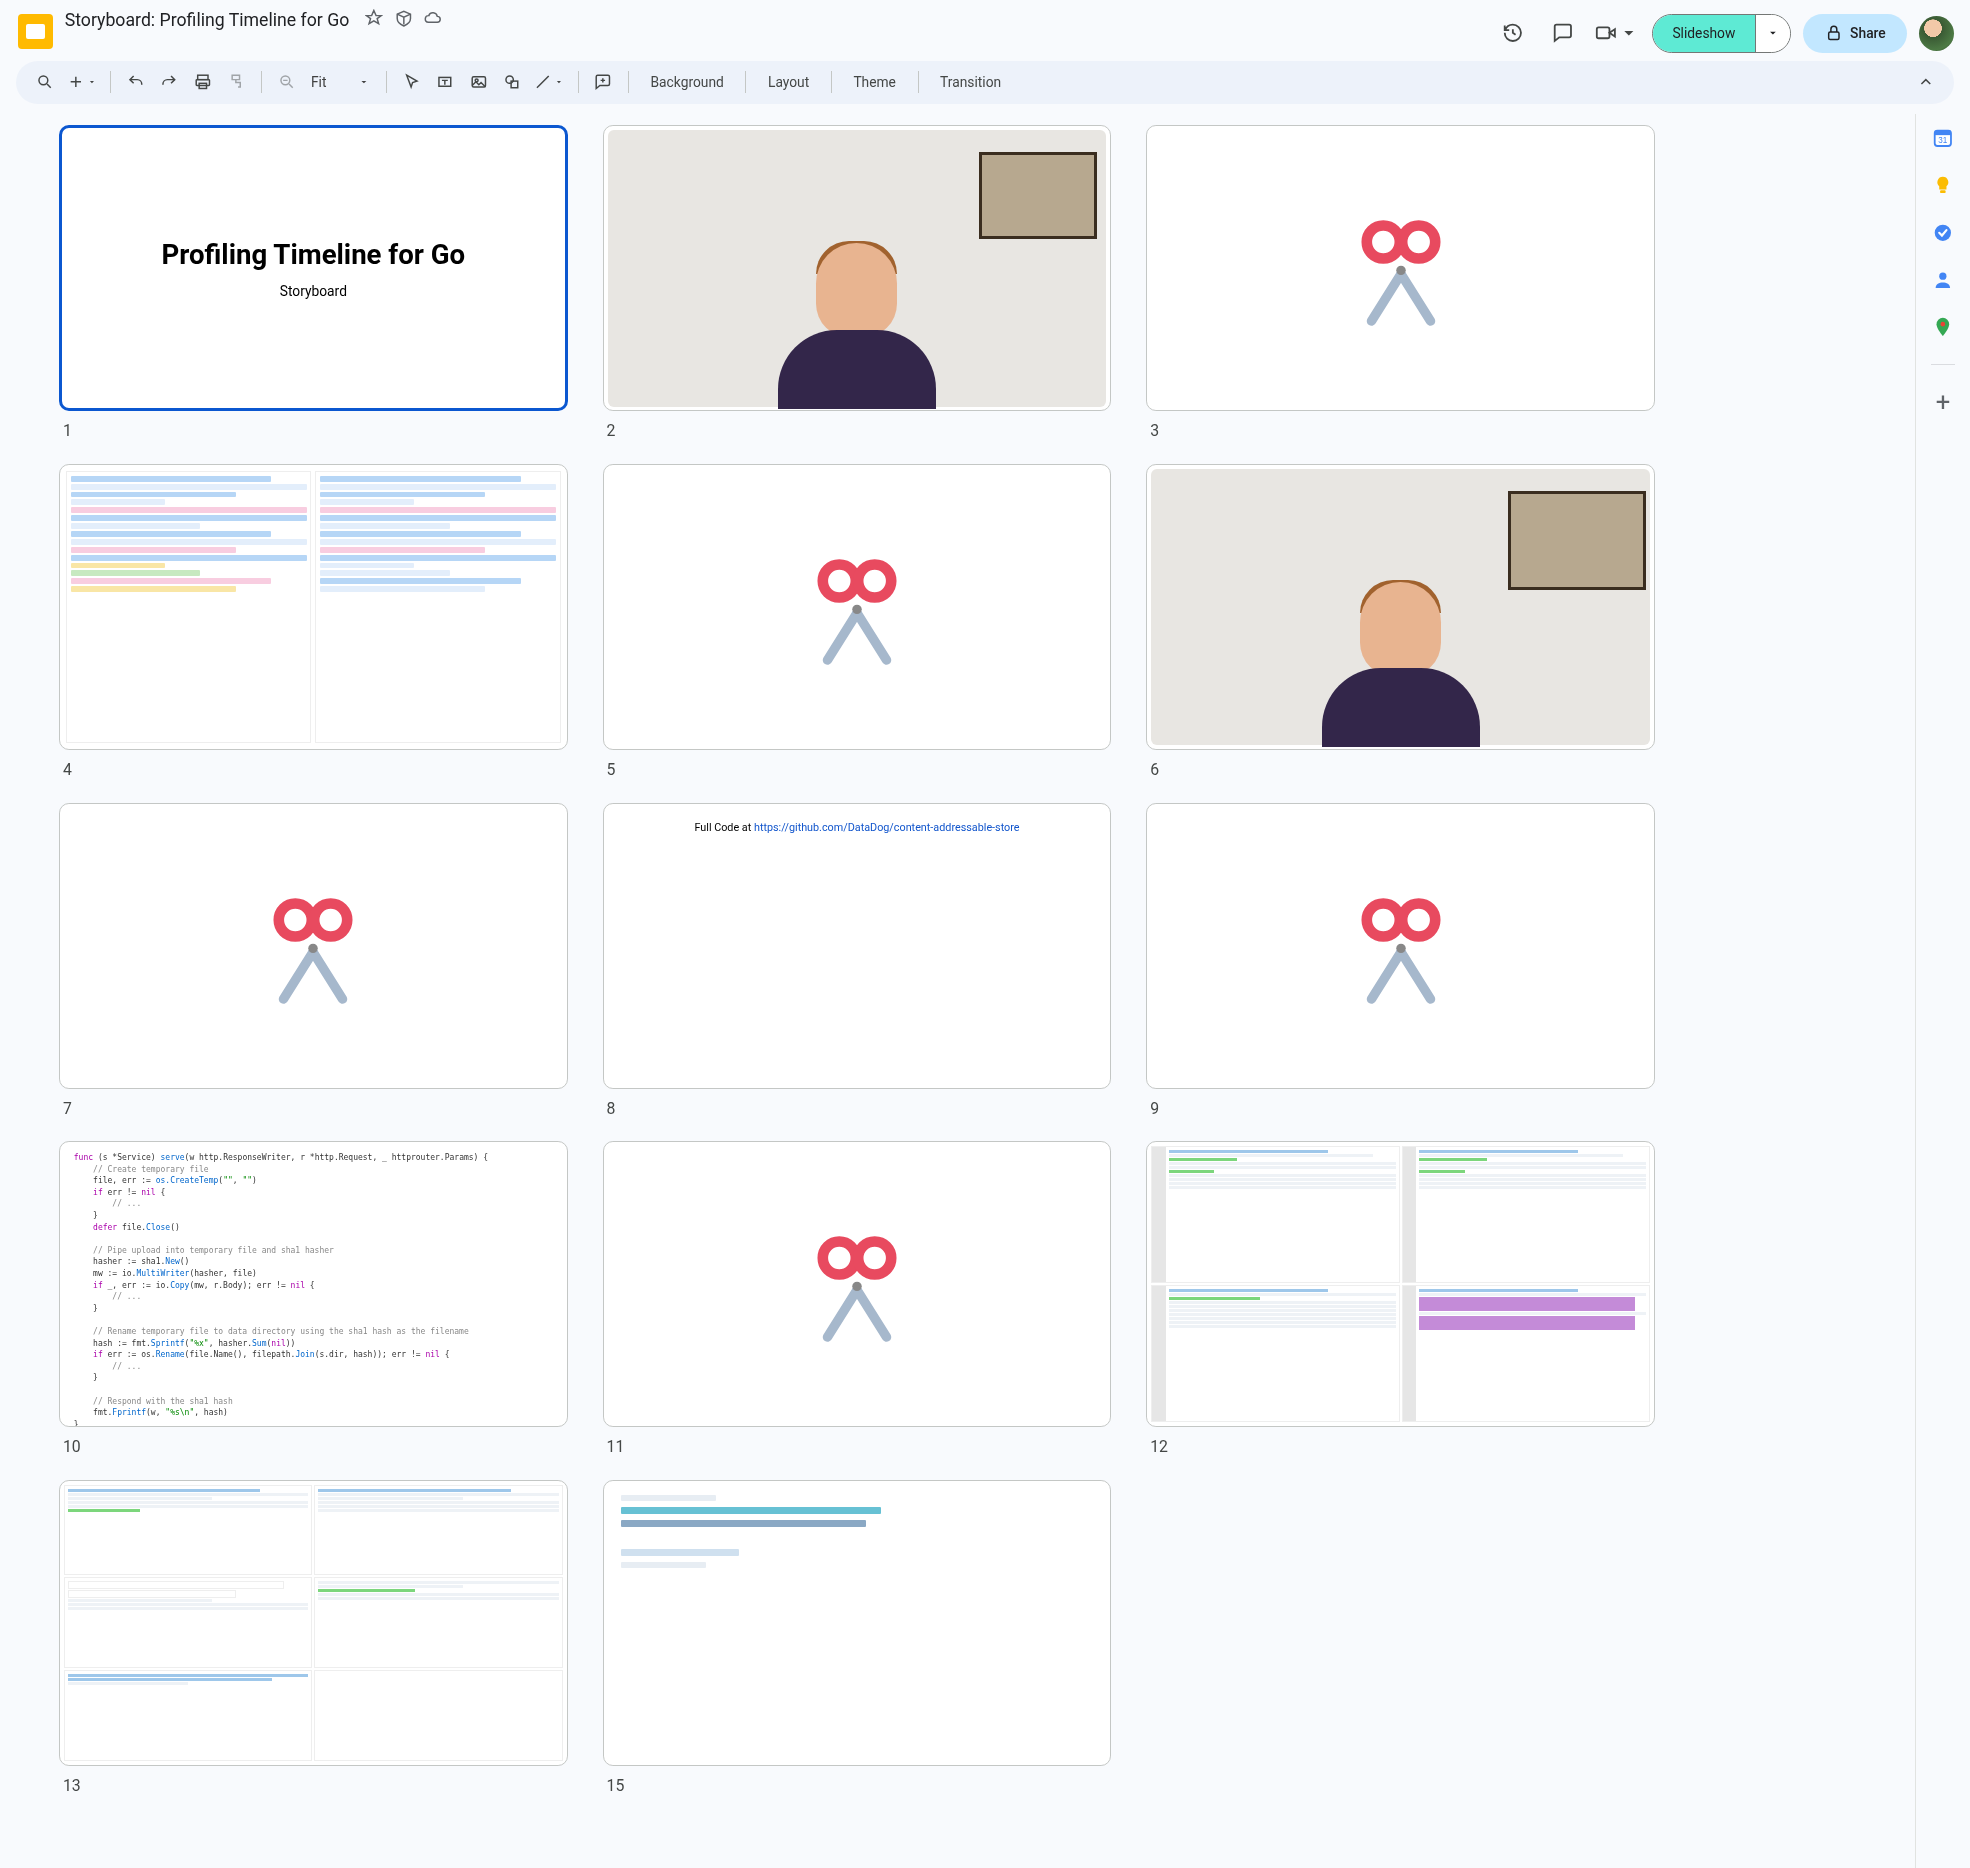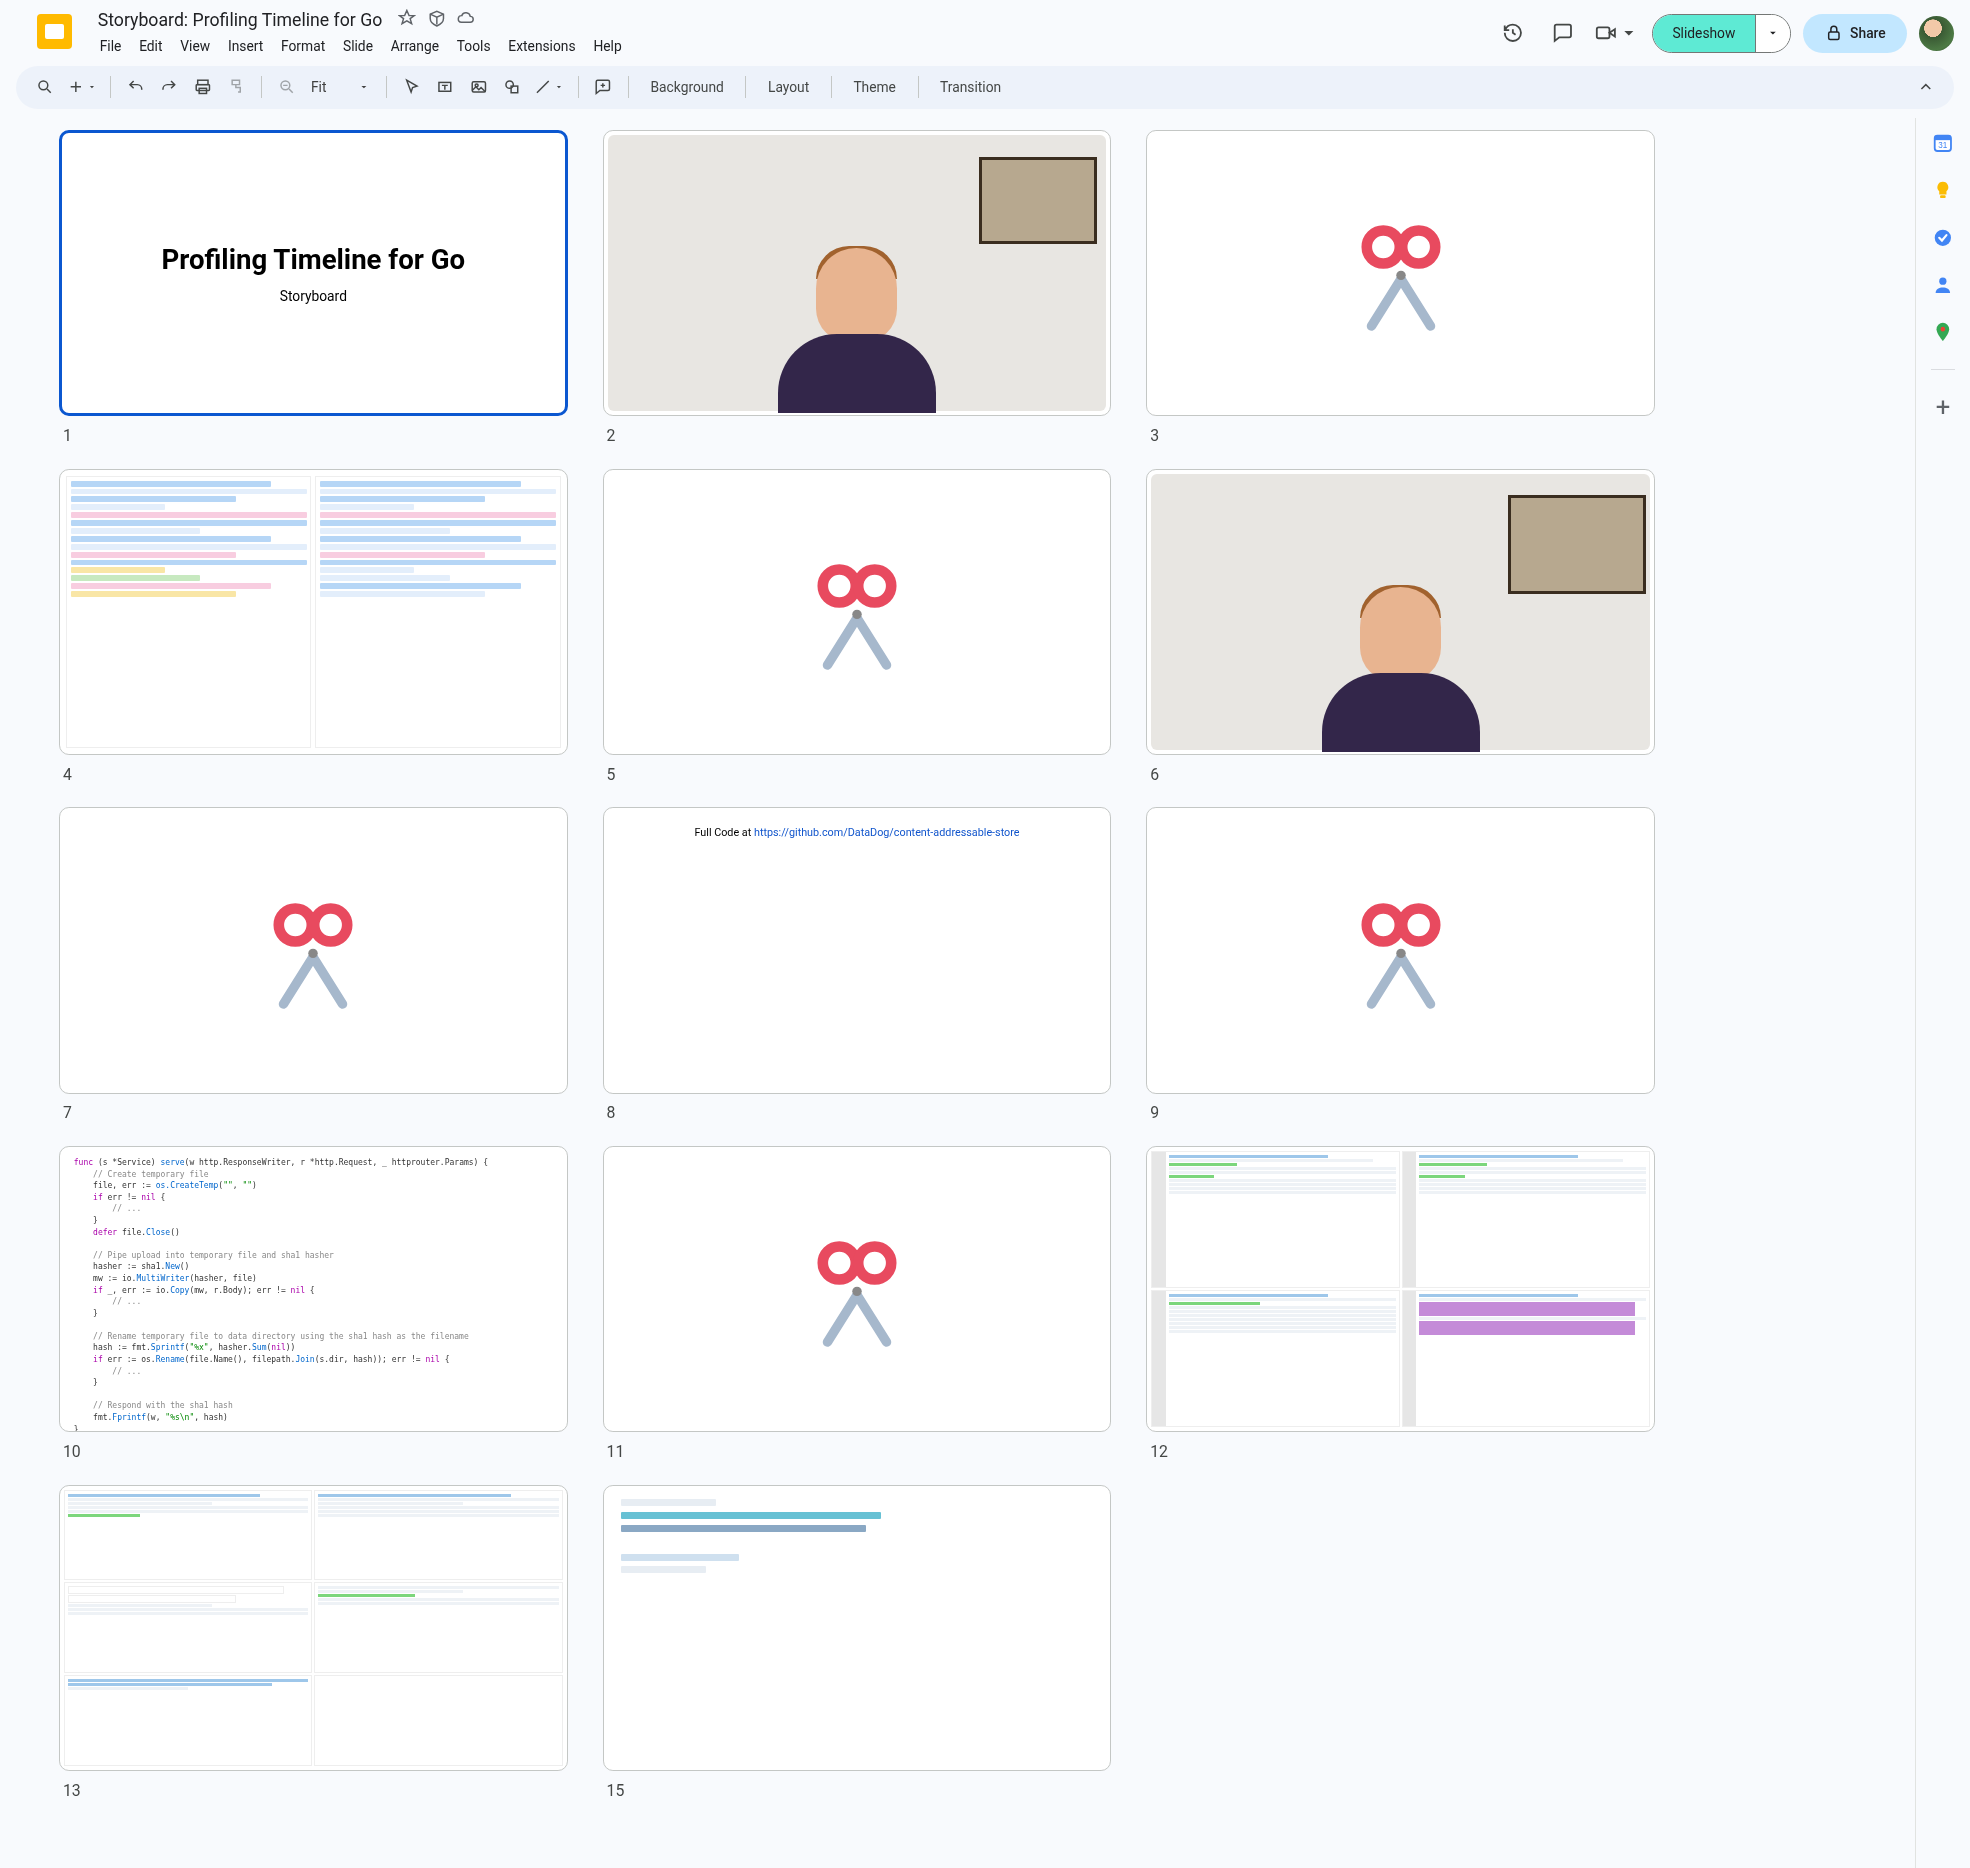--- a/index.html
+++ b/index.html
@@ -5,21 +5,21 @@
   * { box-sizing: border-box; margin: 0; padding: 0; }
   body {
     font-family: 'Google Sans', Roboto, Arial, sans-serif;
     background: #f8fafd;
     color: #202124;
     overflow: hidden;
   }
   .app { display: flex; flex-direction: column; height: 100vh; }
 
   
-  .header { display: flex; align-items: flex-start; padding: 7.9px 15.8px 0 15.8px; gap: 18px; margin-left: 19px; }
+  .header { display: flex; align-items: flex-start; padding: 7.9px 15.8px 0 15.8px; gap: 4px; }
   .app-icon { width: 39px; height: 39px; display: flex; align-items: center; justify-content: center; flex-shrink: 0; margin-top: 3.9px; }
   .app-icon-inner { width: 35px; height: 35px; background: #ffba00; border-radius: 3.9px; position: relative; }
   .app-icon-inner::after { content: ''; position: absolute; left: 7.9px; top: 9.9px; right: 7.9px; bottom: 9.9px; background: #fff; border-radius: 2px; }
   .title-area { flex: 1; display: flex; flex-direction: column; gap: 2px; }
   .title-row { display: flex; align-items: center; gap: 9.9px; }
   .doc-title { font-size: 17.7px; color: #202124; padding: 2px 5.9px; border-radius: 3.9px; }
   .title-icons { display: flex; gap: 11.8px; color: #5f6368; }
   .title-icons svg { width: 17.7px; height: 17.7px; }
   .menu-bar { display: flex; gap: 2px; font-size: 13.8px; color: #202124; }
   .menu-item { padding: 3.9px 7.9px; border-radius: 3.9px; cursor: pointer; }
@@ -141,32 +141,20 @@
               </svg></span>
           <span><svg viewBox="0 0 24 24" fill="none" stroke="currentColor" stroke-width="2">
                 <path d="M3 7l9-4 9 4v6c0 5-4 8-9 10-5-2-9-5-9-10V7z"></path>
                 <path d="M3 7l9 4 9-4M12 11v10"></path>
               </svg></span>
           <span><svg viewBox="0 0 24 24" fill="none" stroke="currentColor" stroke-width="2">
                 <path d="M18 18a4 4 0 000-8 6 6 0 00-11.5-1A4.5 4.5 0 006 18h12z"></path>
               </svg></span>
         </div>
       </div>
-      <div class="menu-bar">
-        <div class="menu-item">File</div>
-        <div class="menu-item">Edit</div>
-        <div class="menu-item">View</div>
-        <div class="menu-item">Insert</div>
-        <div class="menu-item">Format</div>
-        <div class="menu-item">Slide</div>
-        <div class="menu-item">Arrange</div>
-        <div class="menu-item">Tools</div>
-        <div class="menu-item">Extensions</div>
-        <div class="menu-item">Help</div>
-      </div>
     </div>
     <div class="header-right">
       <div class="icon-btn">
           <svg viewBox="0 0 24 24" fill="none" stroke="currentColor" stroke-width="2">
             <path d="M3 12a9 9 0 109-9 9 9 0 00-8.5 6M3 4v5h5"></path>
             <path d="M12 8v4l3 2"></path>
           </svg>
         </div>
       <div class="icon-btn">
           <svg viewBox="0 0 24 24" fill="none" stroke="currentColor" stroke-width="2">

